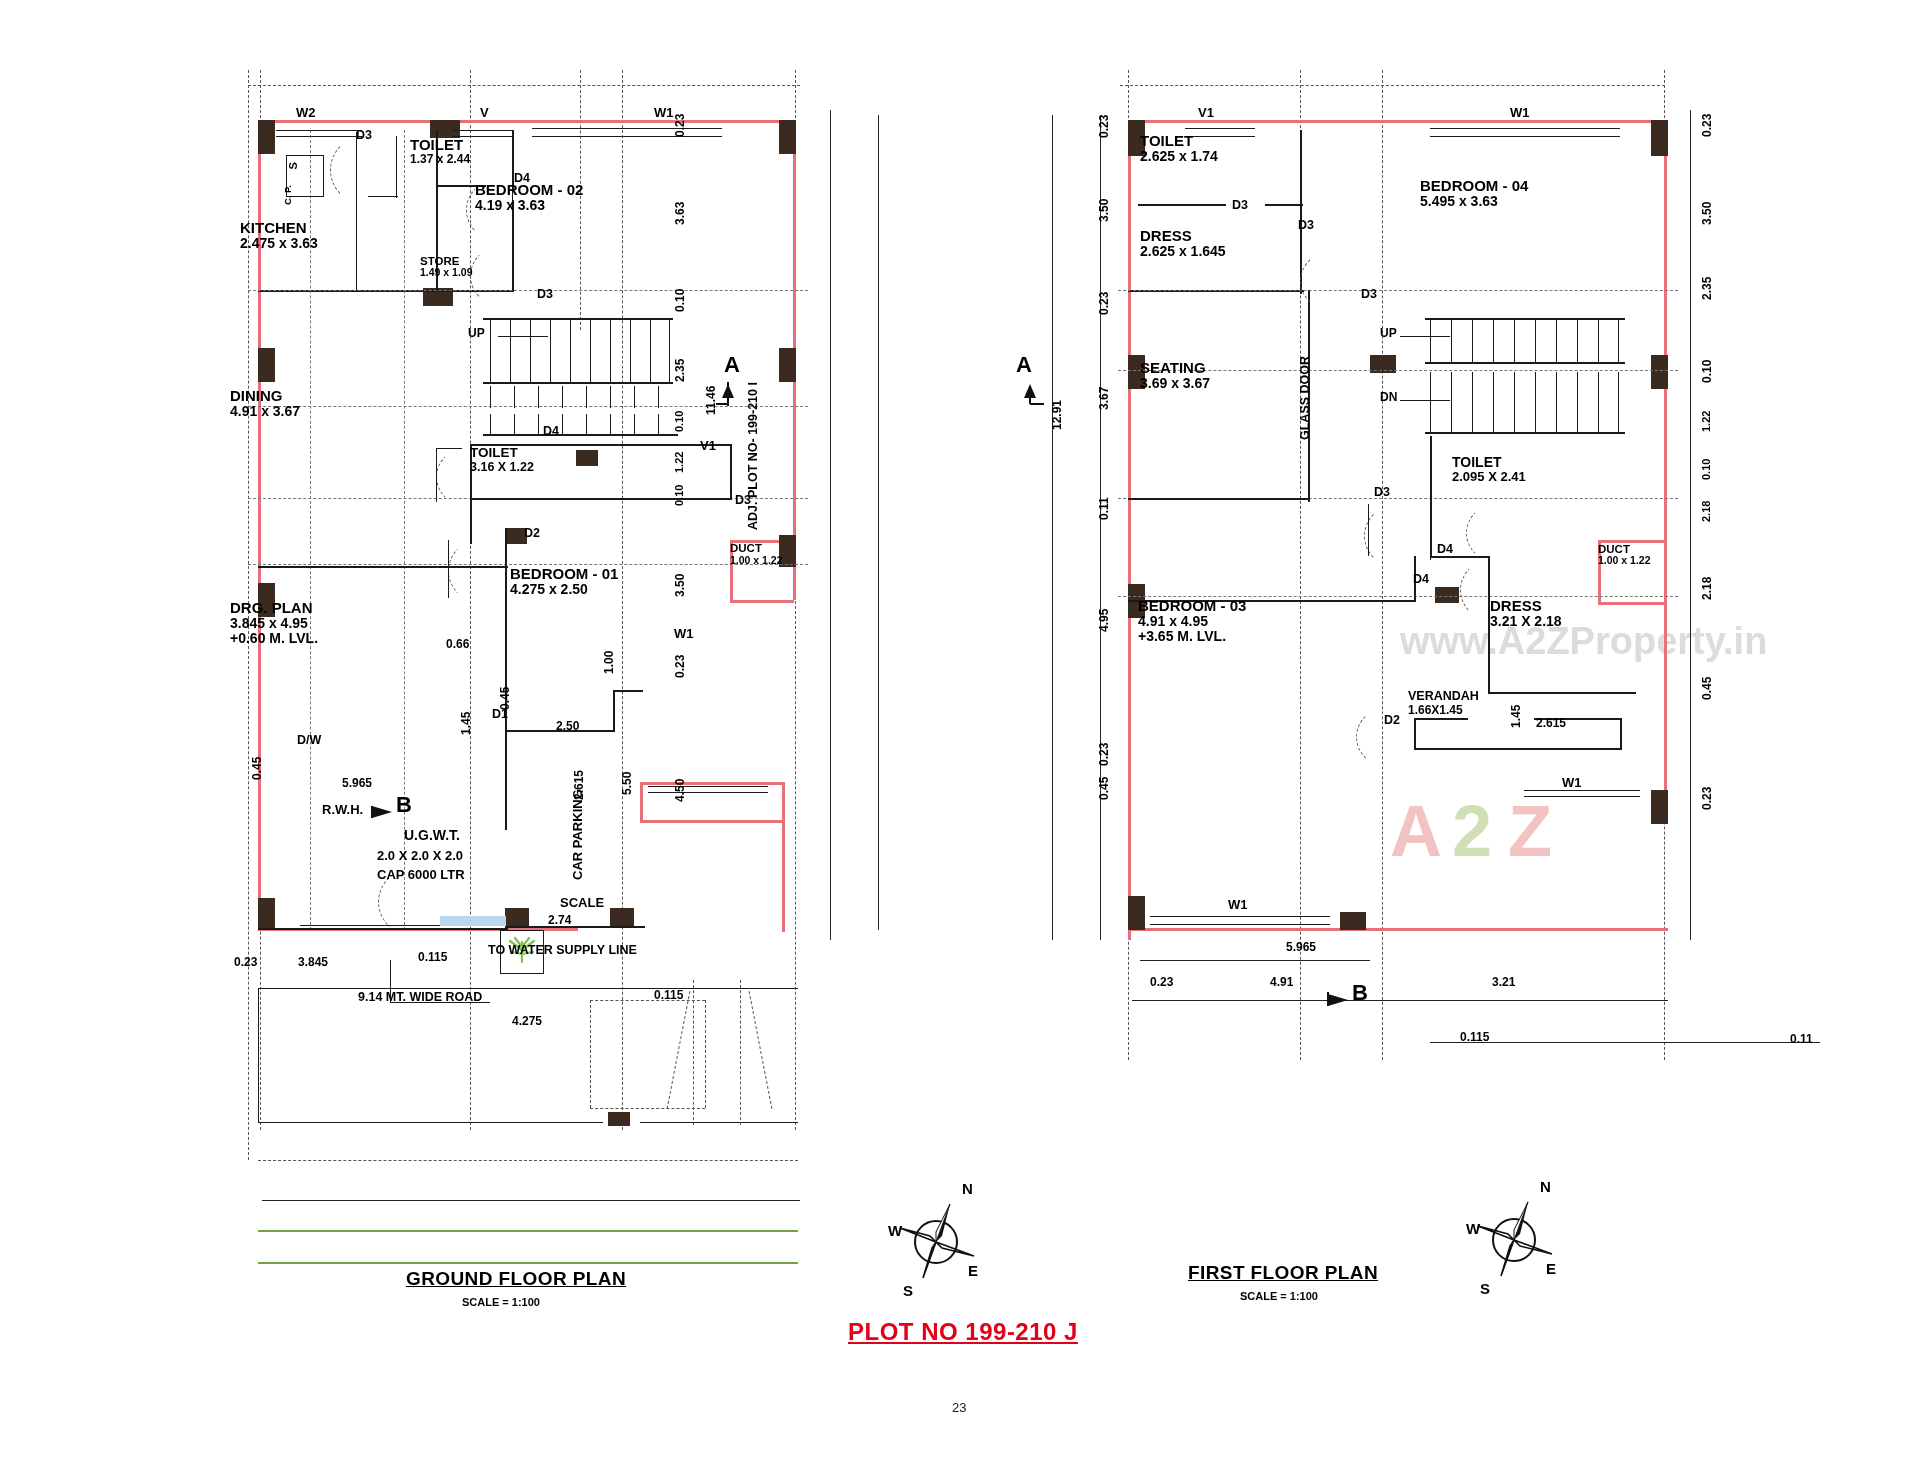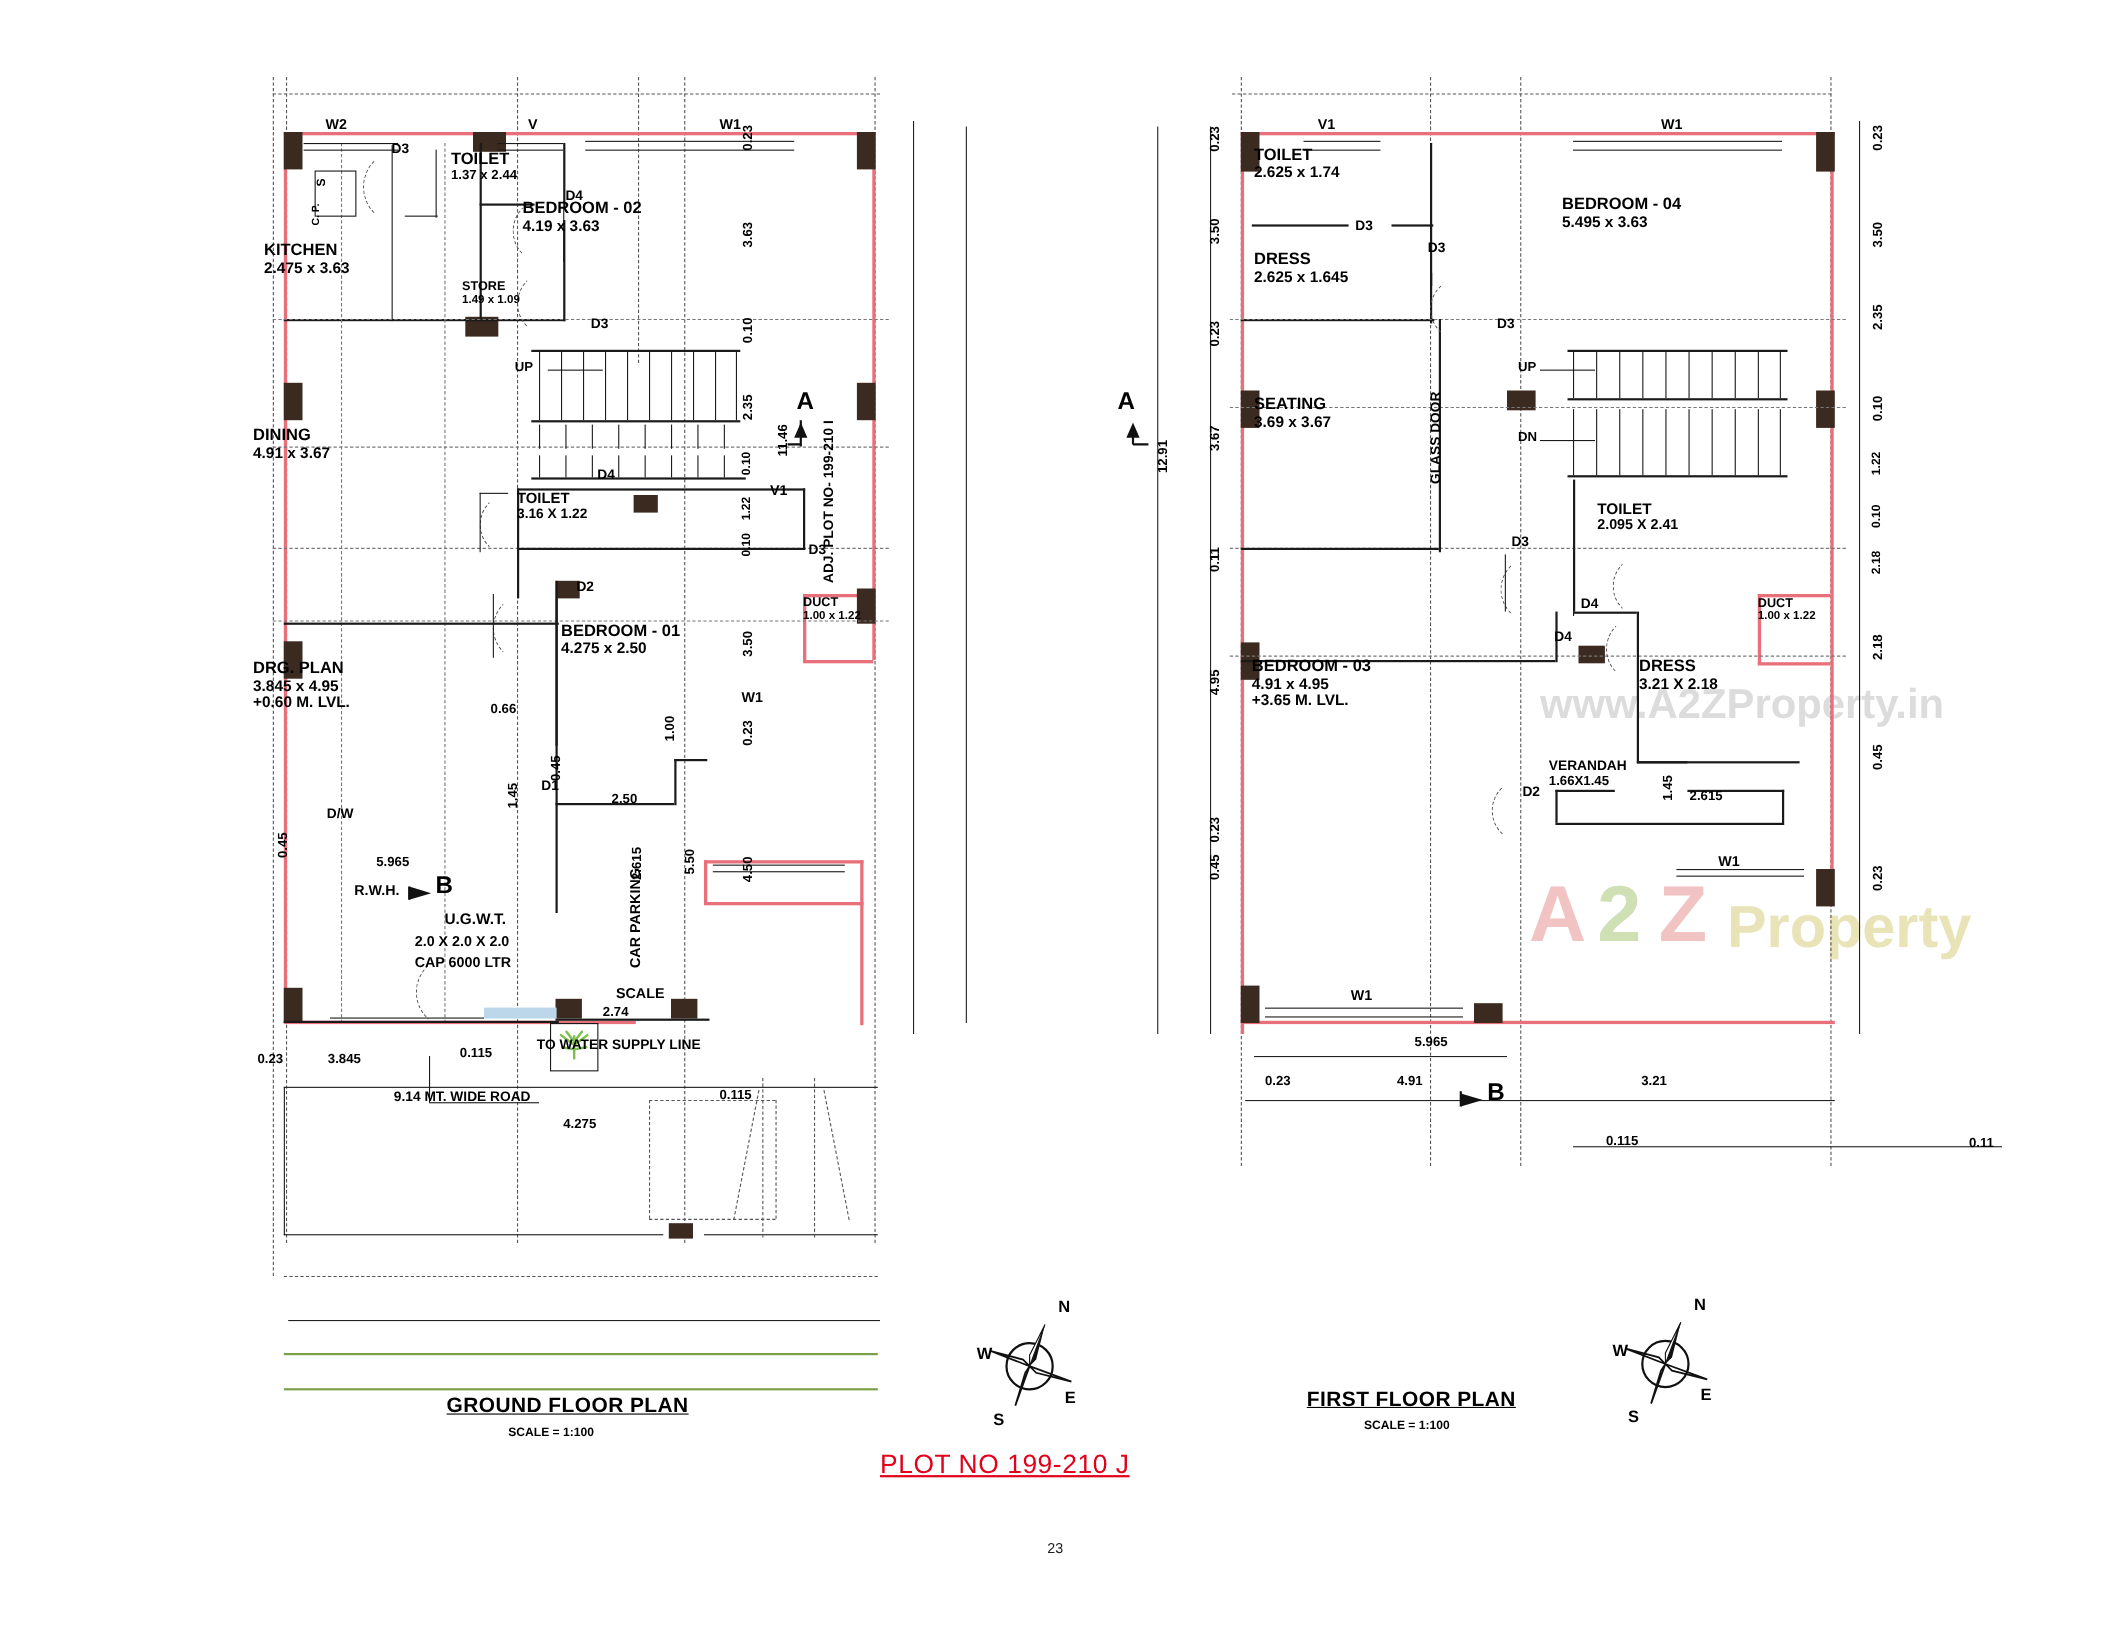--- a/index.html
+++ b/index.html
@@ -34,41 +34,40 @@
   .cline{position:absolute;border-top:1.1px dashed #777;}
   .clinev{position:absolute;border-left:1.1px dashed #777;}
   .dimline{position:absolute;background:#222;height:1px;}
   .dimlinev{position:absolute;background:#222;width:1px;}
   .arc{position:absolute;border:1.2px dashed #555;border-radius:50%;
        border-right-color:transparent;border-top-color:transparent;border-bottom-color:transparent;}
   .stair{position:absolute;}
   .stair i{position:absolute;background:#1a1a1a;width:1.4px;top:0;bottom:0;}
   .title{position:absolute;font-size:19px;font-weight:bold;text-decoration:underline;letter-spacing:.4px;}
   .scale{position:absolute;font-size:11px;font-weight:bold;}
-  .plotno{position:absolute;font-size:24px;font-weight:normal;color:#e2001a;text-decoration:underline;letter-spacing:.5px;}
+  .plotno{position:absolute;font-size:24px;font-weight:bold;color:#e2001a;text-decoration:underline;letter-spacing:.5px;margin-left:48px;}
   .pageno{position:absolute;font-size:13px;color:#222;}
   .wm{position:absolute;font-weight:bold;pointer-events:none;user-select:none;}
   .greenline{position:absolute;background:#7aa04a;height:1.6px;}
   .roadtxt{position:absolute;font-size:12.5px;font-weight:bold;}
   .compass{position:absolute;width:92px;height:92px;}
   .cmpl{position:absolute;font-size:15px;font-weight:bold;}
   .secmark{position:absolute;font-size:22px;font-weight:bold;}
   .blue{position:absolute;background:#bcd6ea;}
   .plant{position:absolute;}
 </style>
 </head>
 <body>
 
 <div class="stage">
 
   <div class="wm" style="left:1400px;top:620px;font-size:38px;color:#dcdcdc;">www.A2ZProperty.in</div>
   <div class="wm" style="left:1390px;top:790px;font-size:72px;color:#f2c3c3;">A</div>
   <div class="wm" style="left:1452px;top:790px;font-size:72px;color:#cfe0b5;">2</div>
   <div class="wm" style="left:1508px;top:790px;font-size:72px;color:#f2c3c3;">Z</div>
-  <div class="wm" style="left:1570px;top:812px;font-size:54px;color:#e9e3b8;">Property</div>
 
   <div>
 
     <div class="dash" style="left:248px;top:85px;width:552px;"></div>
     <div class="dashv" style="left:260px;top:70px;height:1060px;"></div>
     <div class="dashv" style="left:470px;top:70px;height:1060px;"></div>
     <div class="dashv" style="left:580px;top:70px;height:260px;"></div>
     <div class="dashv" style="left:622px;top:70px;height:1060px;"></div>
     <div class="dashv" style="left:795px;top:70px;height:1060px;"></div>
     <div class="dashv" style="left:248px;top:70px;height:1090px;"></div>

